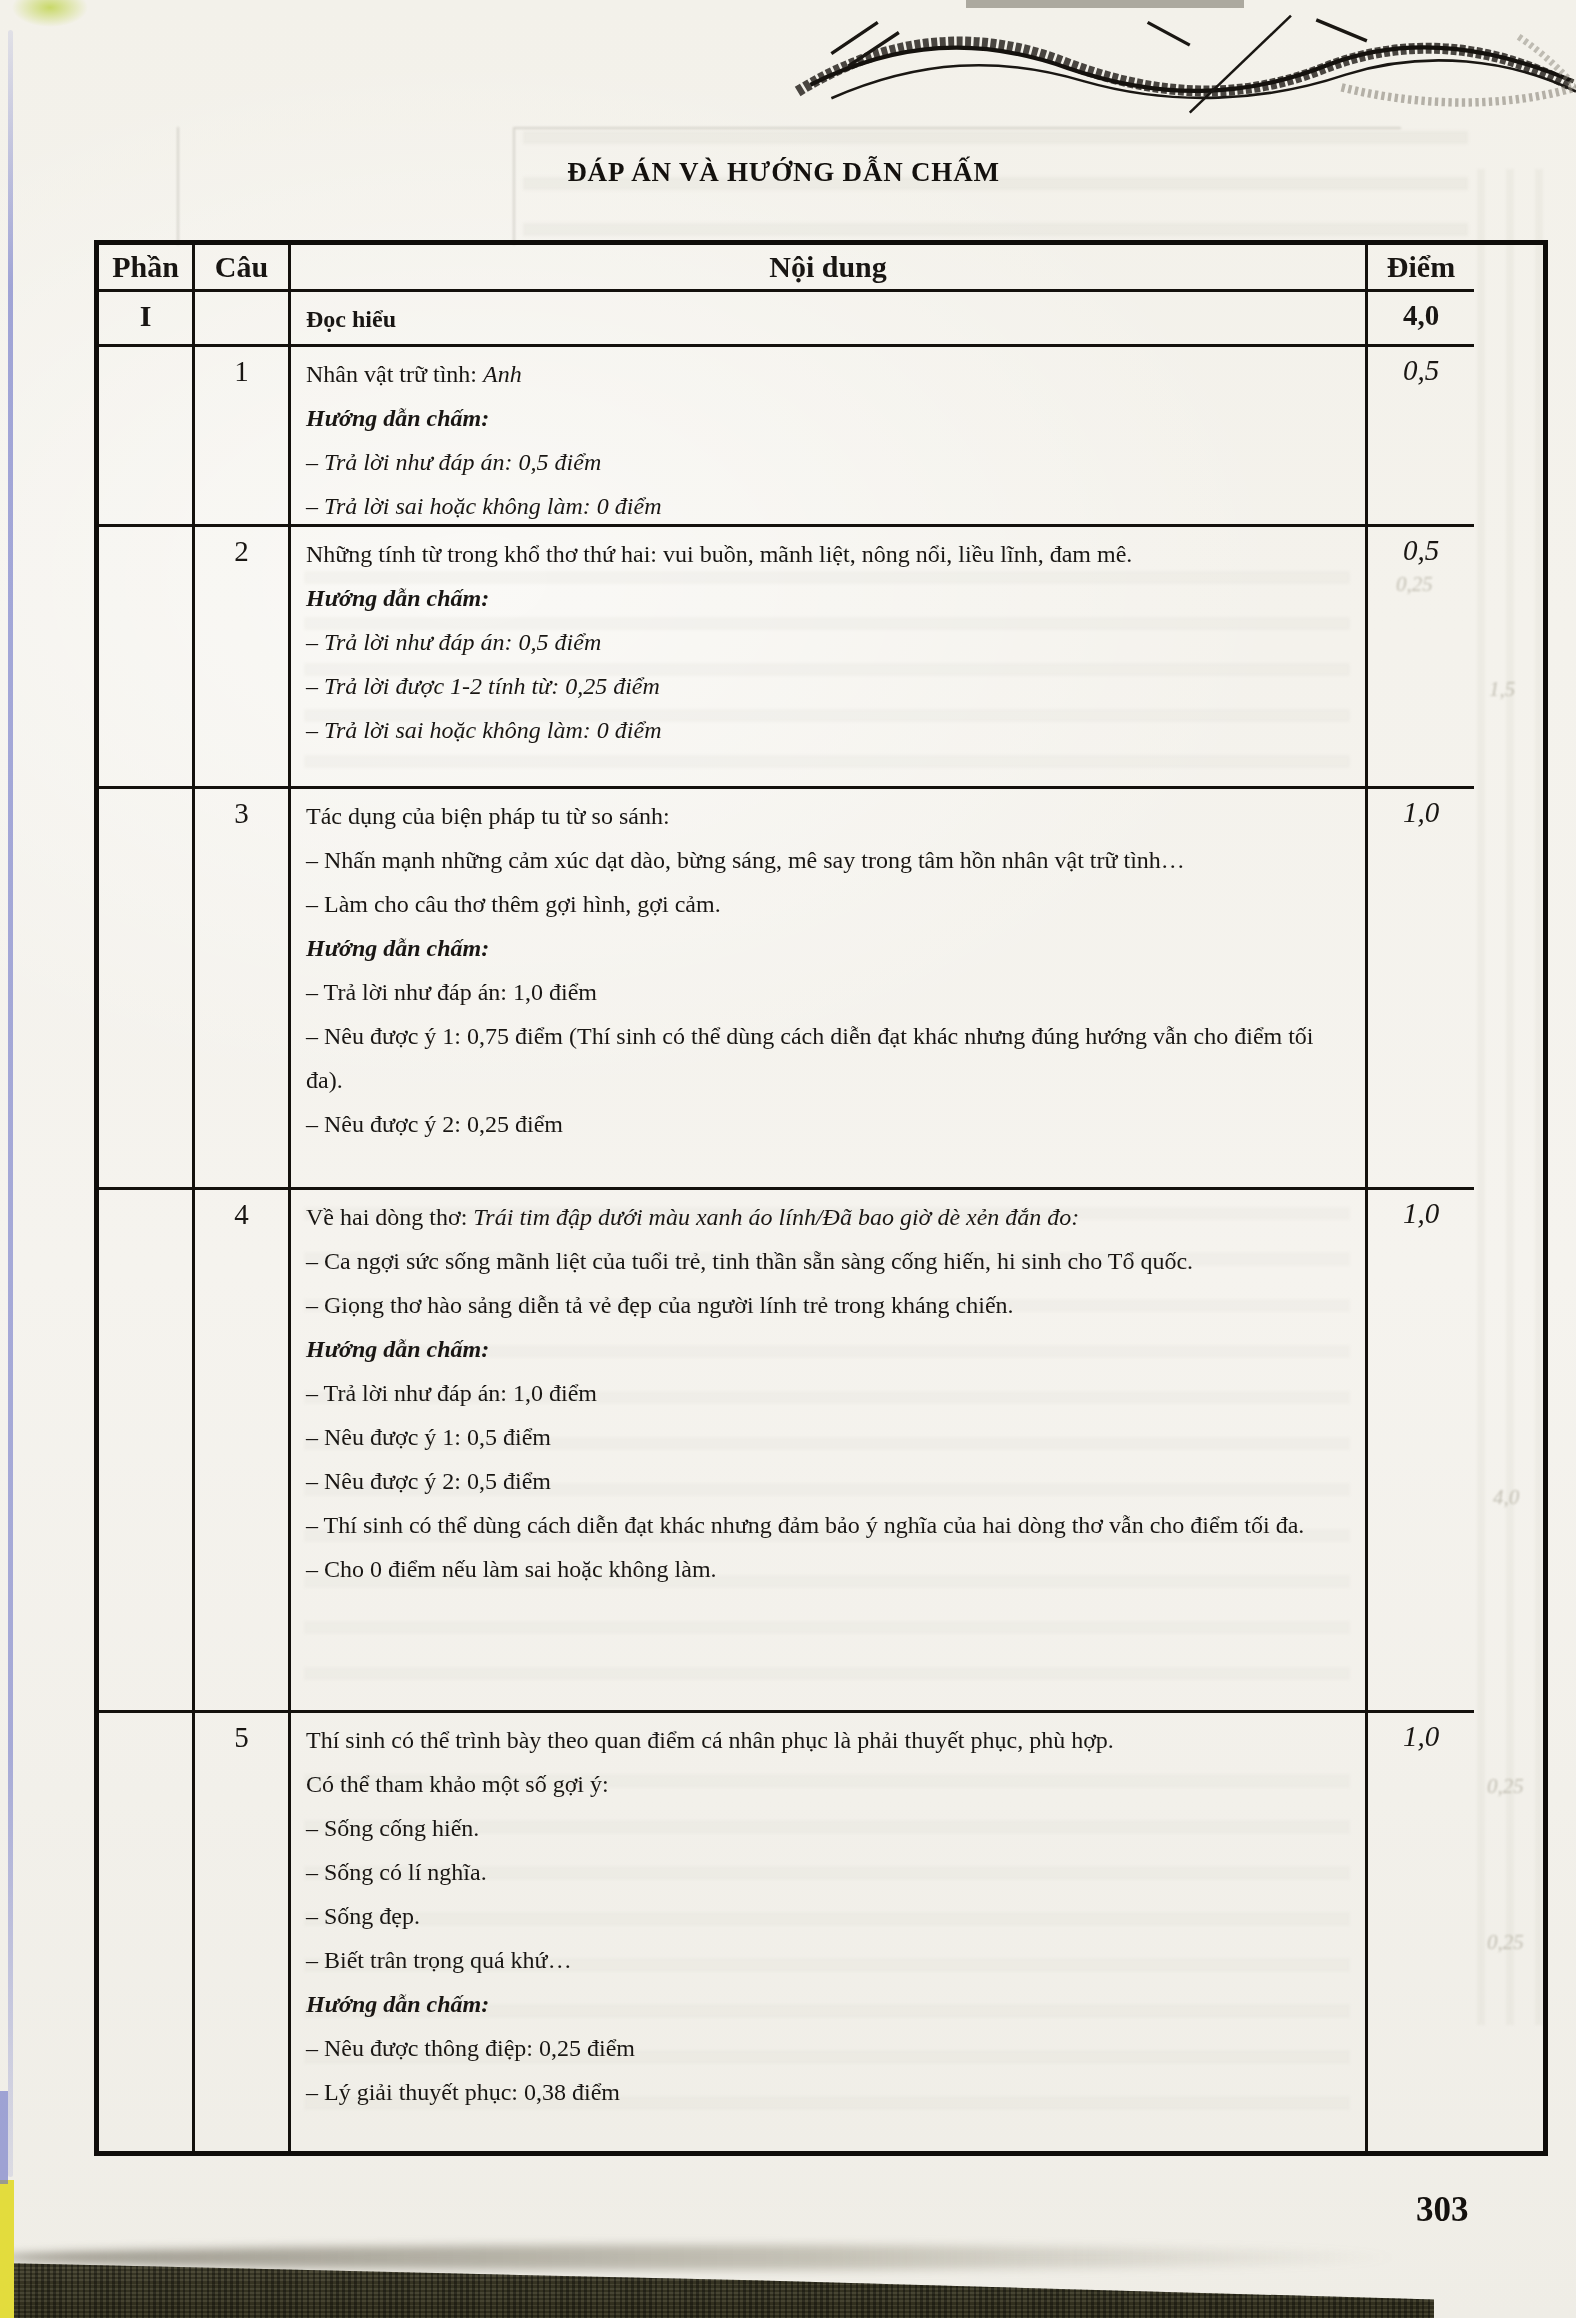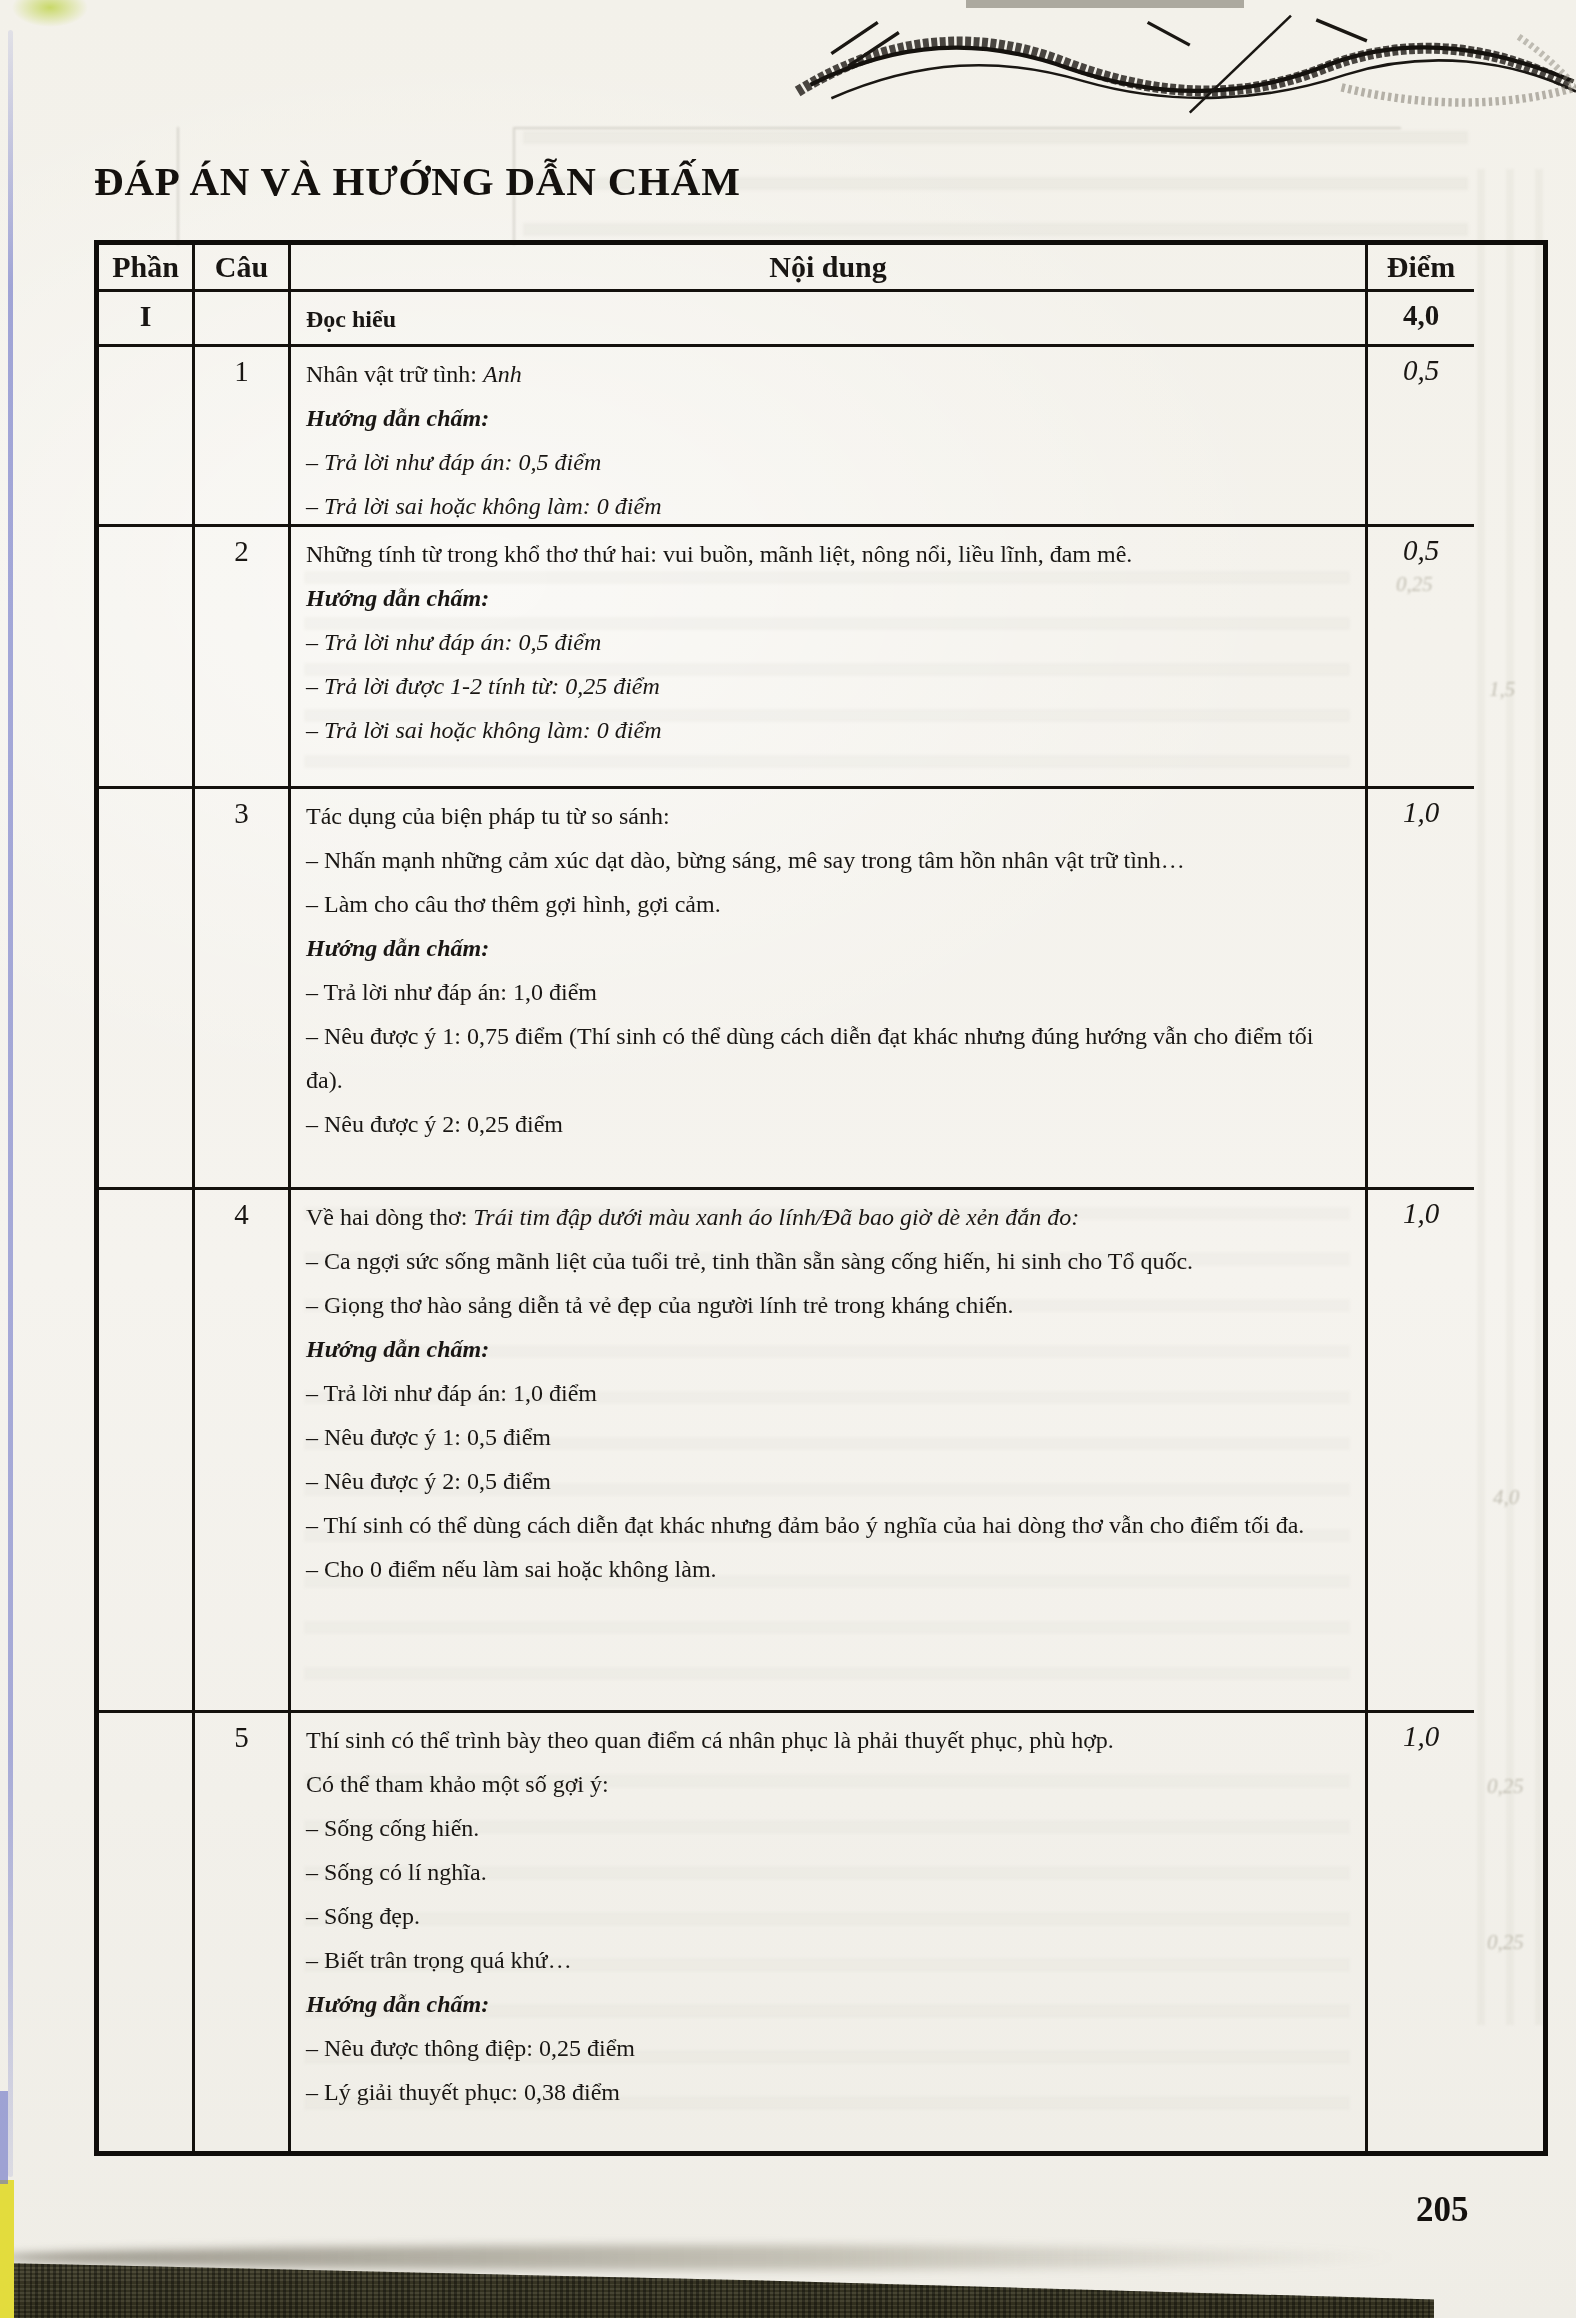--- a/index.html
+++ b/index.html
@@ -44,21 +44,21 @@
   .page-edge-shadow{position:absolute;left:0;bottom:49px;width:1401px;height:25px;filter:blur(5px);
     background:linear-gradient(90deg,rgba(90,85,70,.55),rgba(120,115,95,.35) 60%,rgba(120,115,95,0));
     border-radius:50%;pointer-events:none;}
   .bottom-yellow{position:absolute;left:0;bottom:0;width:13.5px;height:139px;background:#e3dc3d;pointer-events:none;}
   .bottom-blue{position:absolute;left:0;bottom:135px;width:8.4px;height:93px;background:rgba(104,112,198,.6);pointer-events:none;}
   
   .swoosh{position:absolute;left:785px;top:6.8px;width:791px;height:110px;pointer-events:none;}
   
   .title{
     position:absolute;left:94px;top:157px;width:1379px;
-    font-weight:bold;font-size:41px;letter-spacing:0.8px;
+    text-align:center;font-weight:bold;font-size:27px;letter-spacing:0.8px;
     font-family:"Liberation Serif","DejaVu Serif",serif;color:#14110e;
   }
   
   .grading-table{
     position:absolute;left:94px;top:240px;width:1454px;
     display:grid;grid-template-columns:96px 96px 1077px 106px;
     border:5px solid #0f0d0a;background:transparent;box-sizing:border-box;
   }
   .cell{border-right:3.4px solid #14110d;border-bottom:3.4px solid #14110d;box-sizing:border-box;overflow:hidden;}
   .cell:nth-child(4n){border-right:none;}
@@ -177,20 +177,20 @@
       <span class="ln"><span class="seg-n">– Sống có lí nghĩa.</span></span>
       <span class="ln"><span class="seg-n">– Sống đẹp.</span></span>
       <span class="ln"><span class="seg-n">– Biết trân trọng quá khứ…</span></span>
       <span class="ln"><span class="seg-bi">Hướng dẫn chấm:</span></span>
       <span class="ln"><span class="seg-n">– Nêu được thông điệp: 0,25 điểm</span></span>
       <span class="ln"><span class="seg-n">– Lý giải thuyết phục: 0,38 điểm</span></span>
     </div>
     <div class="cell diem-cell last-row">1,0</div>
   </div>
 
-<div class="page-number">205</div>
+<div class="page-number">303</div>
 
 <div class="artifact" style="left: 1396px; top: 532px;">0,25</div>
 <div class="artifact" style="left: 1489px; top: 637px;">1,5</div>
 <div class="artifact" style="left: 1493px; top: 1445px;">4,0</div>
 <div class="artifact" style="left: 1487px; top: 1734px;">0,25</div>
 <div class="artifact" style="left: 1487px; top: 1890px;">0,25</div>
 
 
 </body></html>

